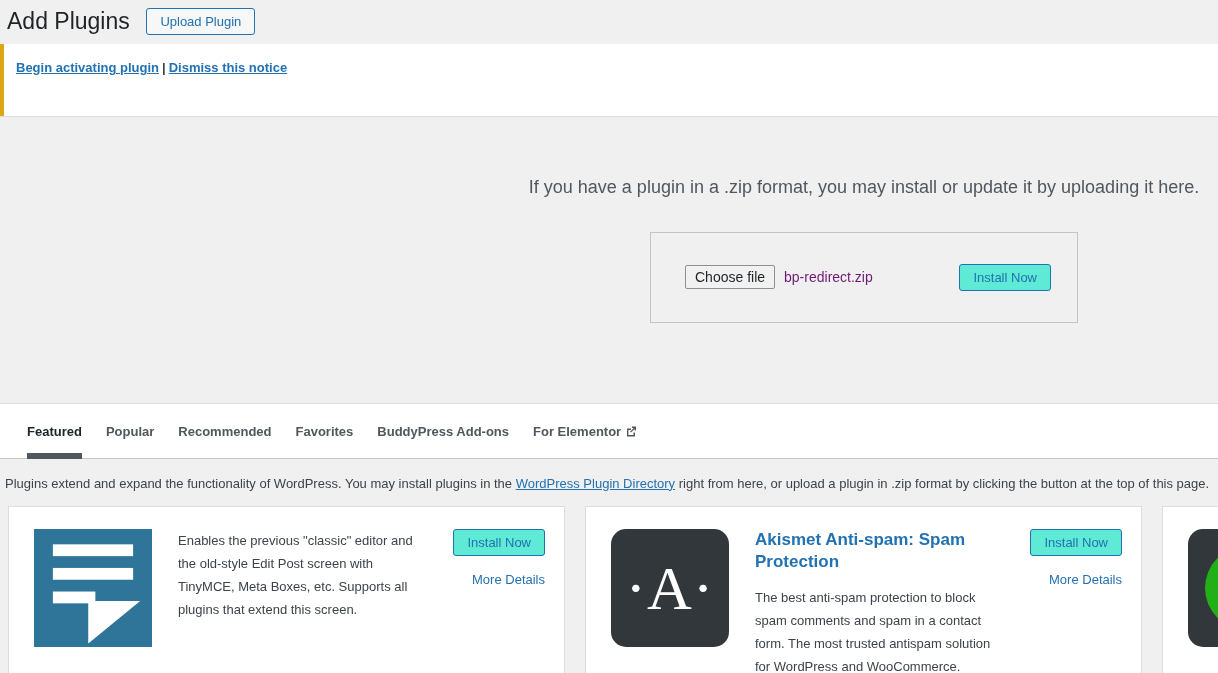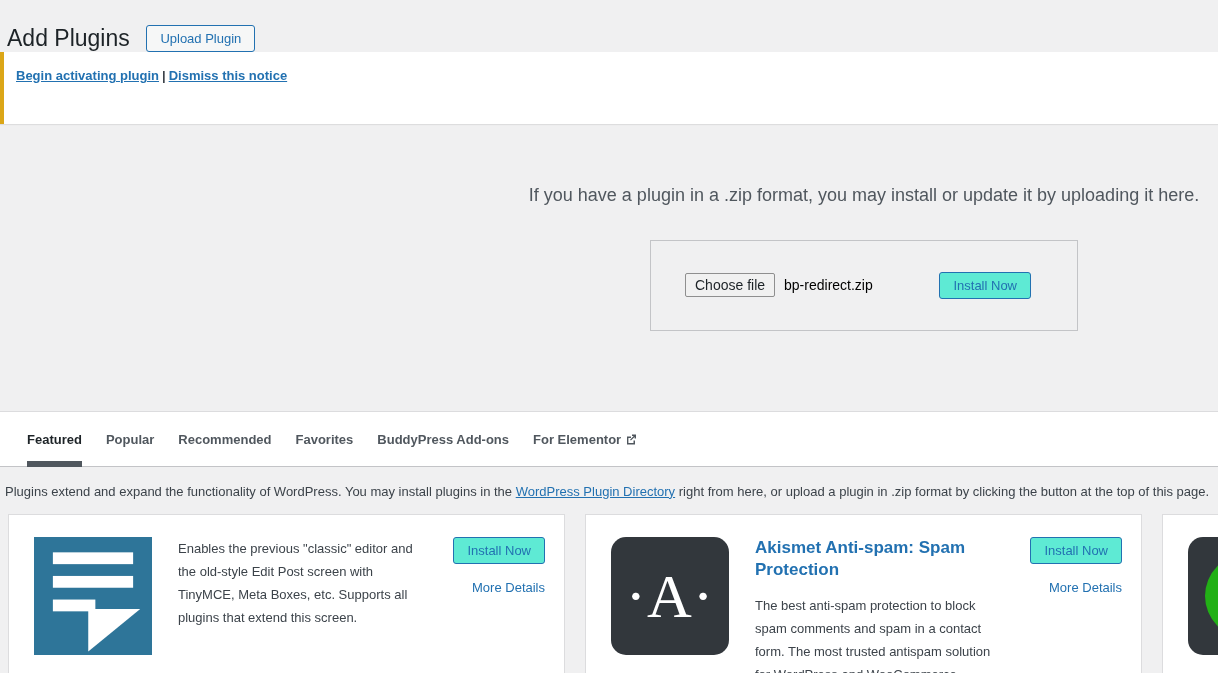--- a/index.html
+++ b/index.html
@@ -5,21 +5,21 @@
   * { margin: 0; padding: 0; box-sizing: border-box; }
   html, body { width: 1218px; height: 673px; overflow: hidden; }
   body {
     background: #f0f0f1;
     font-family: "Liberation Sans", sans-serif;
     font-size: 13px;
     color: #3c434a;
   }
 
   
-  .page-header { padding: 24px 0 0 7px; height: 52px; }
+  .page-header { padding: 7px 0 0 7px; height: 44px; }
   .page-title {
     display: inline-block;
     font-size: 23px;
     font-weight: 400;
     color: #1d2327;
     line-height: 29px;
     vertical-align: middle;
   }
   .page-title-action {
     display: inline-block;
@@ -62,34 +62,34 @@
     line-height: 1.2;
   }
   .upload-form {
     margin: 33px 0 0 650px;
     width: 428px;
     height: 91px;
     border: 1px solid #c3c4c7;
     display: flex;
     align-items: center;
     justify-content: space-between;
-    padding: 0 46px 0 34px;
+    padding: 0 26px 0 34px;
   }
   .file-group { display: flex; align-items: center; }
   .choose-file-btn {
     font-family: "Liberation Sans", sans-serif;
     font-size: 14px;
     color: #1d2327;
     background: #f1f1f1;
     border: 1px solid #8f8f8f;
     border-radius: 2px;
     padding: 3px 9px;
     cursor: pointer;
   }
-  .file-name { margin-left: 9px; font-size: 14px; color: #000000; }
+  .file-name { margin-left: 9px; font-size: 14px; color: #701a75; }
   .button-blue {
     background: #5eead4;
     border: 1px solid #2271b1;
     border-radius: 3px;
     color: #2271b1;
     font-size: 13px;
     padding: 5px 13px;
     cursor: pointer;
     font-family: "Liberation Sans", sans-serif;
   }

